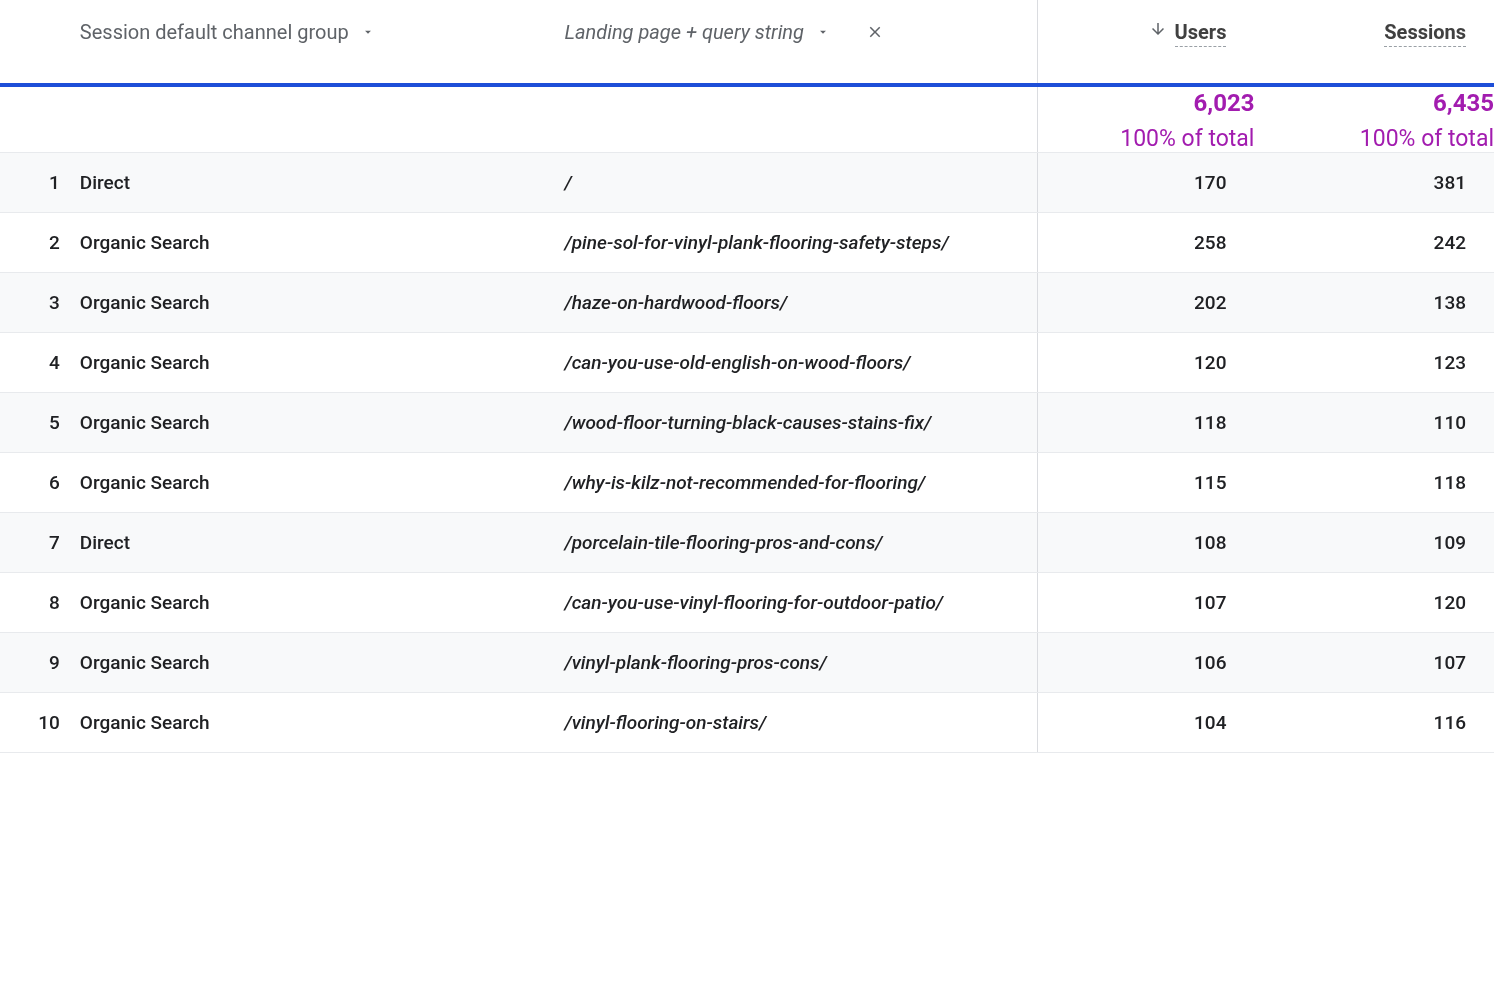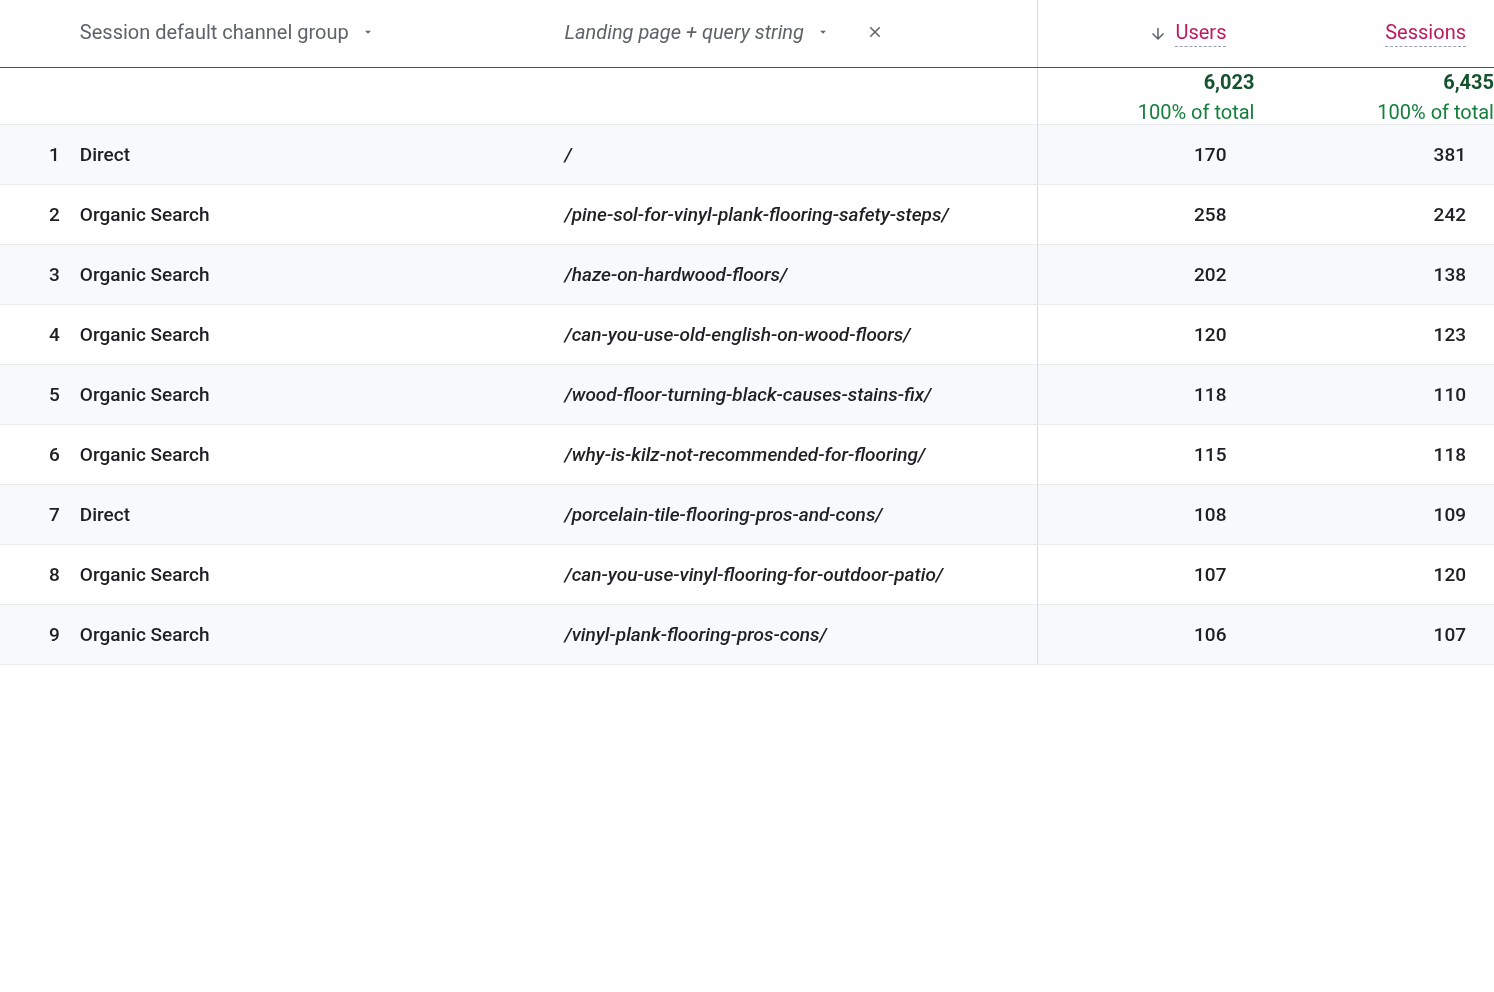--- a/index.html
+++ b/index.html
@@ -8,22 +8,22 @@
     background: #ffffff;
     color: #202124;
     width: 1494px;
   }
   .table {
     width: 100%;
     border-collapse: collapse;
   }
   .header-row td {
     vertical-align: top;
-    padding: 20px 0 20px 0;
-    border-bottom: 1px solid #1d4ed8;
+    padding: 20px 0 36px 0;
+    border-bottom: 4px solid #1d4ed8;
   }
   .dim-header {
     color: #5f6368;
     font-size: 20px;
     font-weight: 400;
     display: inline-flex;
     align-items: center;
     gap: 12px;
     cursor: pointer;
   }
@@ -38,53 +38,53 @@
     align-items: center;
     margin-left: 24px;
     color: #5f6368;
   }
   .metric-header {
     text-align: right;
     padding-right: 28px;
   }
   .metric-label-wrap {
     display: inline-flex;
-    align-items: center;
+    align-items: flex-start;
     gap: 8px;
-    color: #be185d;
+    color: #404040;
     font-size: 20px;
-    font-weight: 400;
+    font-weight: 700;
     cursor: pointer;
   }
   .metric-label {
     border-bottom: 1px dashed #9aa0a6;
     padding-bottom: 2px;
   }
   .sort-arrow {
     display: inline-flex;
     align-items: center;
     color: #5f6368;
   }
   .summary-row td {
     border-bottom: 1px solid #e8eaed;
     padding: 0;
   }
   .summary-cell {
     text-align: right;
     padding: 14px 28px 14px 0;
   }
   .summary-value {
-    font-size: 20px;
+    font-size: 24px;
     font-weight: 700;
-    color: #14532d;
+    color: #a21caf;
     line-height: 1.4;
   }
   .summary-sub {
-    font-size: 20px;
-    color: #15803d;
+    font-size: 23px;
+    color: #a21caf;
     margin-top: 4px;
   }
   .data-row td {
     border-bottom: 1px solid #e8eaed;
     font-size: 19px;
     font-weight: 500;
     color: #202124;
     padding: 18px 0;
     vertical-align: middle;
   }
@@ -240,14 +240,21 @@
         <td class="col-m1 vline">107</td>
         <td class="col-m2">120</td>
       </tr>
       <tr class="data-row">
         <td class="col-idx">9</td>
         <td class="col-dim1">Organic Search</td>
         <td class="col-dim2">/vinyl-plank-flooring-pros-cons/</td>
         <td class="col-m1 vline">106</td>
         <td class="col-m2">107</td>
       </tr>
+      <tr class="data-row">
+        <td class="col-idx">10</td>
+        <td class="col-dim1">Organic Search</td>
+        <td class="col-dim2">/vinyl-flooring-on-stairs/</td>
+        <td class="col-m1 vline">104</td>
+        <td class="col-m2">116</td>
+      </tr>
     </tbody>
 </table>
 
 </body></html>

